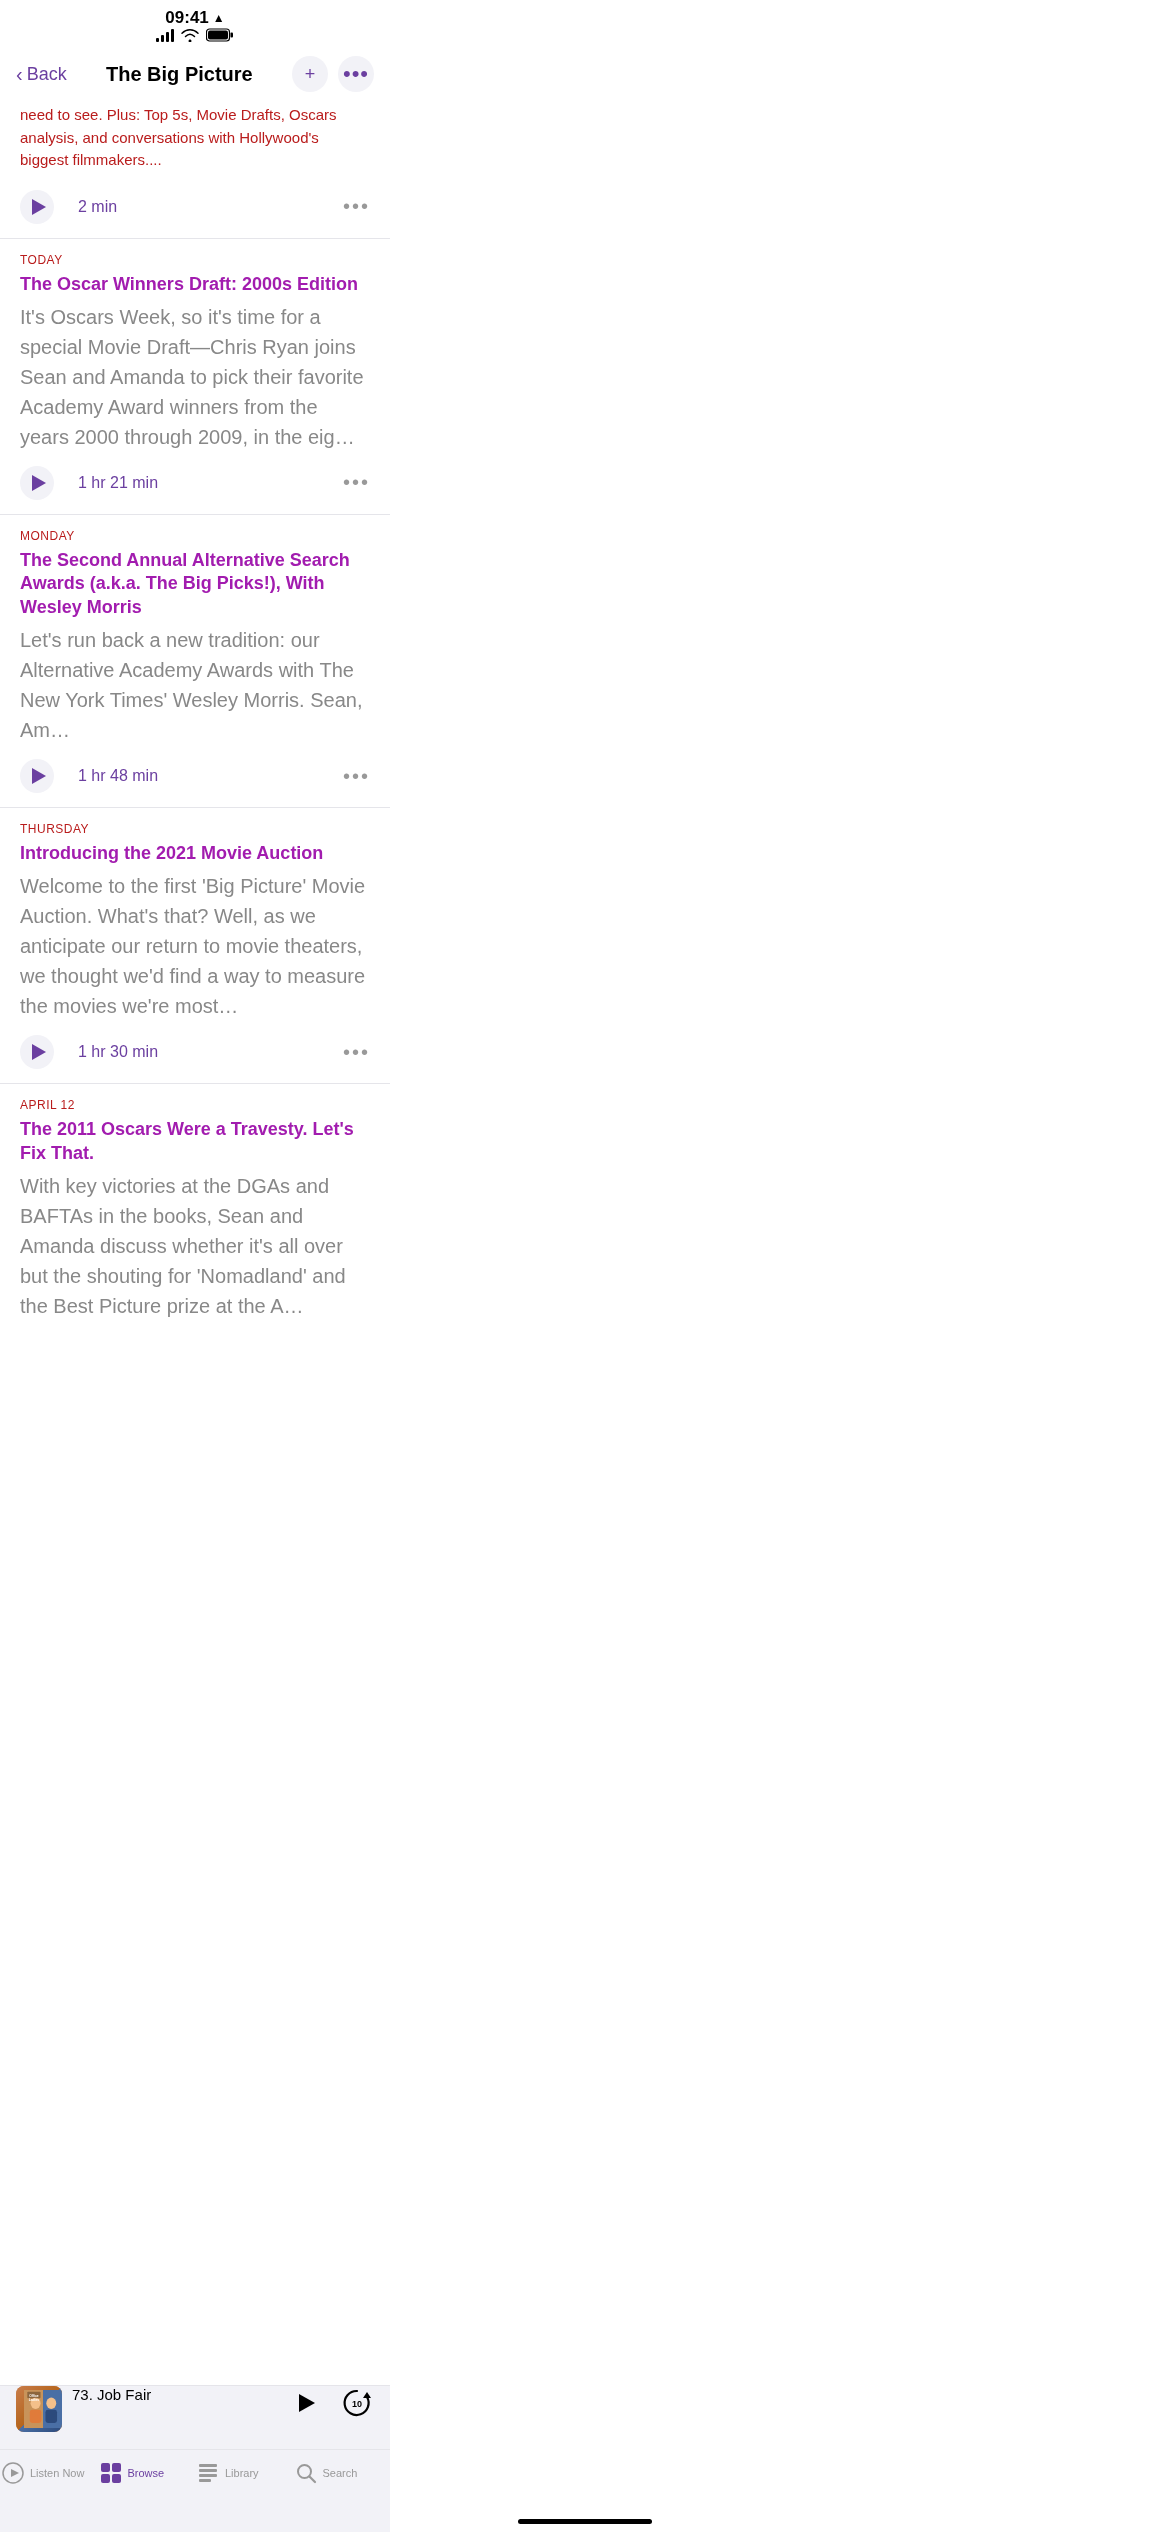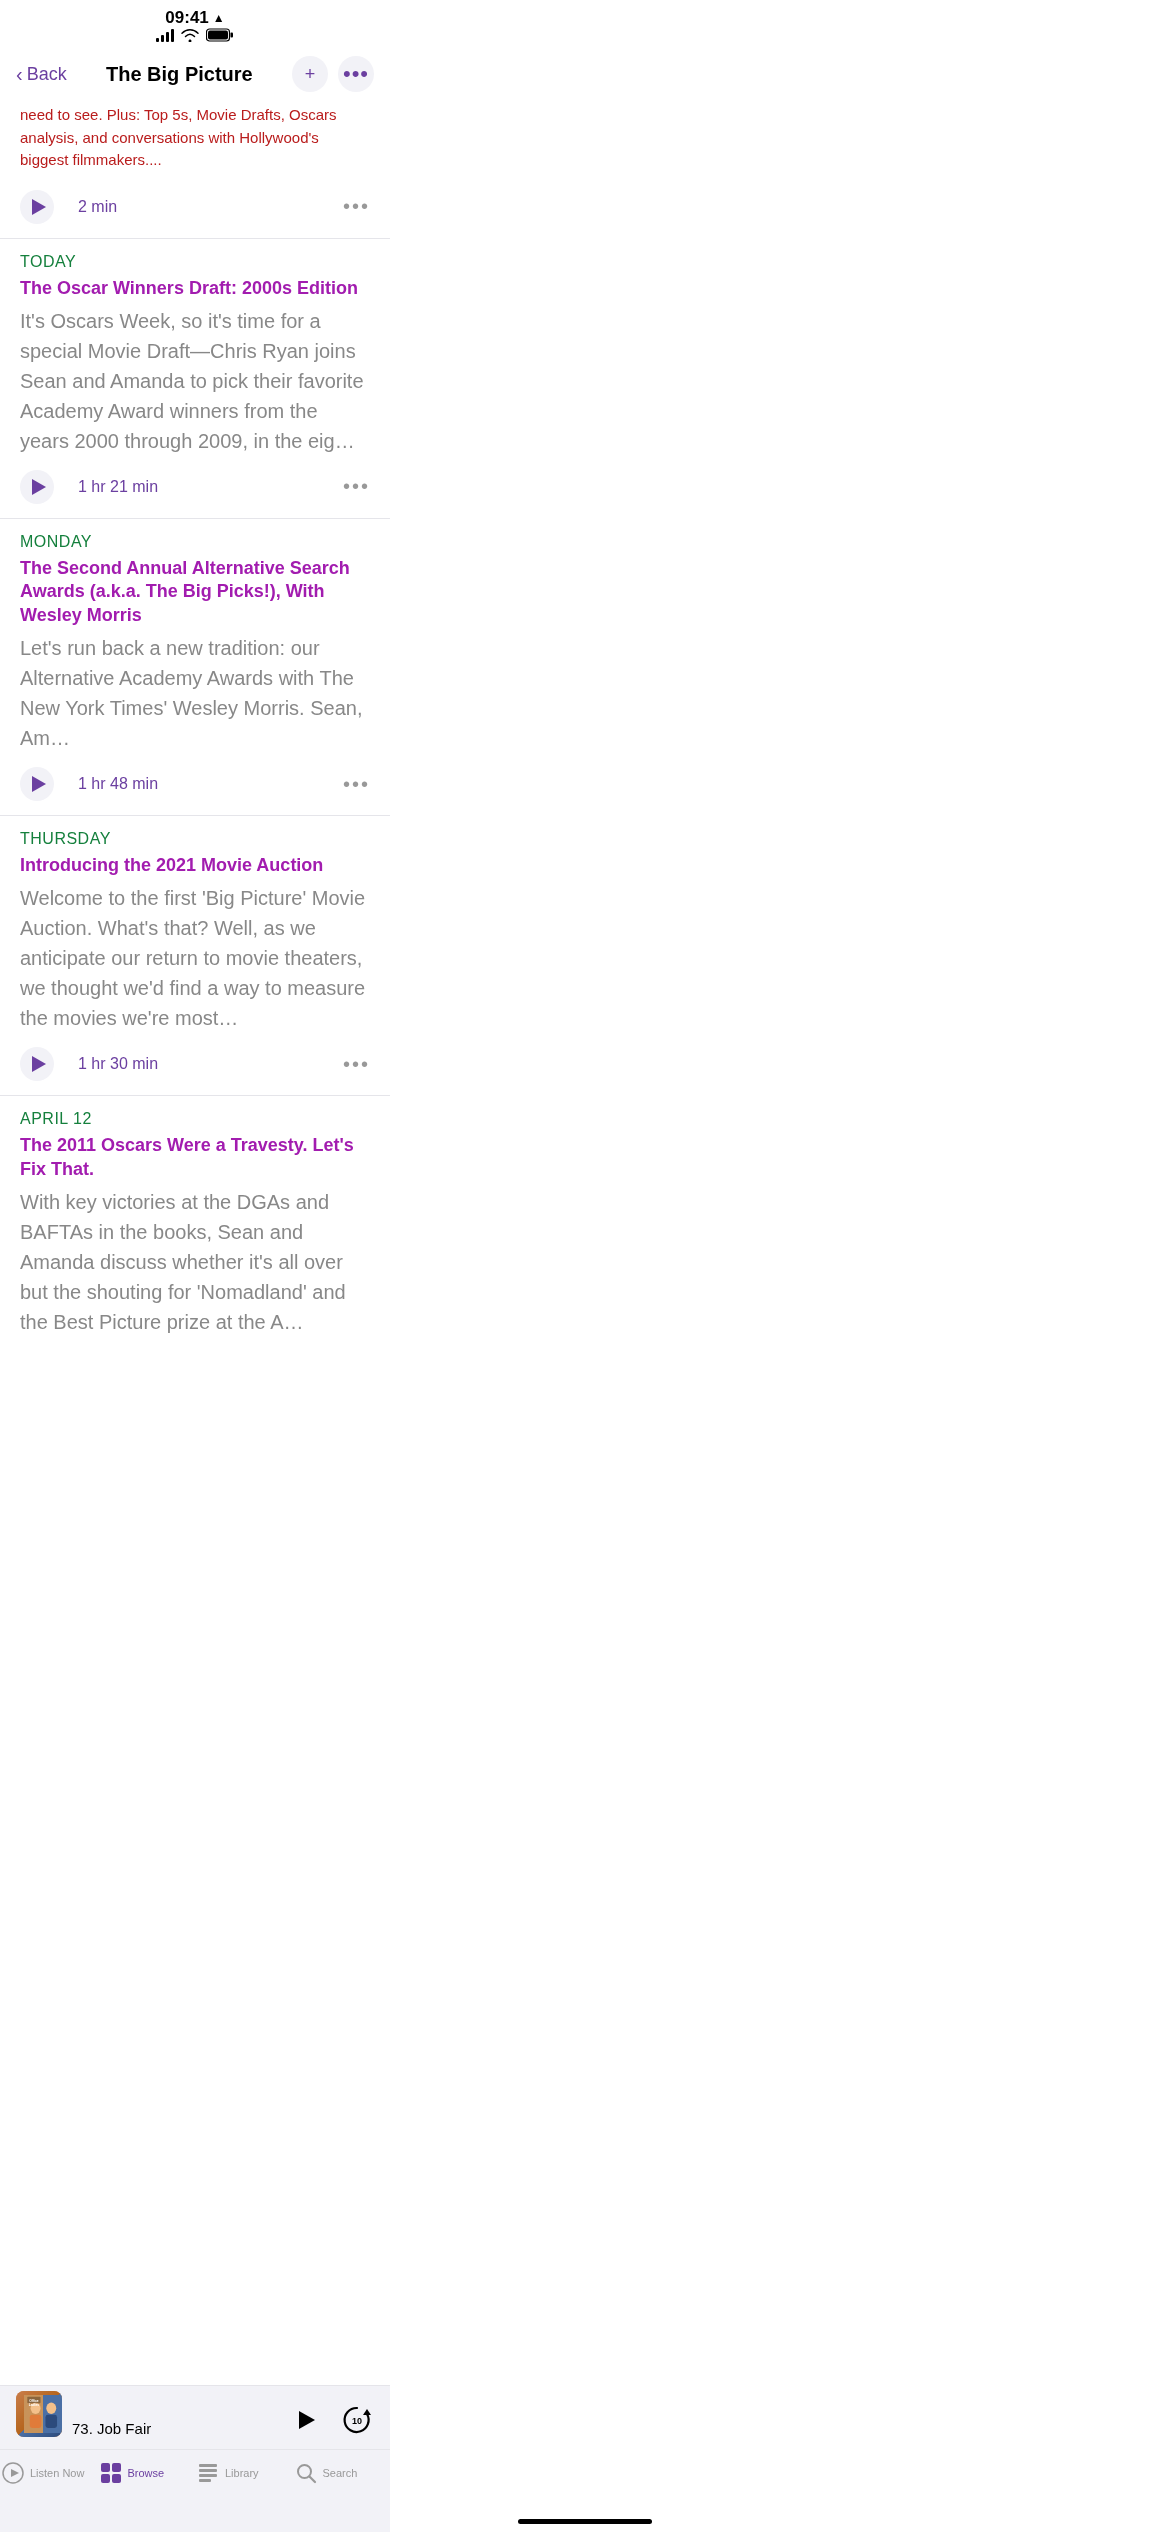--- a/index.html
+++ b/index.html
@@ -150,23 +150,23 @@
       height: 1px;
       background: #E5E5EA;
       margin: 0;
     }
 
     
     .episode-item {
       padding: 14px 20px 0 20px;
     }
     .episode-date {
-      font-size: 16px;
+      font-size: 12px;
       font-weight: 500;
-      color: #15803d;
+      color: #b91c1c;
       text-transform: uppercase;
       letter-spacing: 0.5px;
       margin-bottom: 6px;
     }
     .episode-title {
       font-size: 18px;
       font-weight: 700;
       color: #a21caf;
       line-height: 1.3;
       margin-bottom: 6px;
@@ -182,22 +182,22 @@
     .mini-player {
       position: fixed;
       bottom: 83px;
       left: 0;
       right: 0;
       width: 390px;
       height: 64px;
       background: #F2F2F7;
       border-top: 1px solid #E5E5EA;
       display: flex;
-      align-items: flex-end;
-      padding: 12px 16px;
+      align-items: flex-start;
+      padding: 0 16px;
       gap: 10px;
     }
     .mini-player-thumb {
       width: 46px;
       height: 46px;
       border-radius: 8px;
       overflow: hidden;
       flex-shrink: 0;
       background: #c97d4a;
       display: flex;

